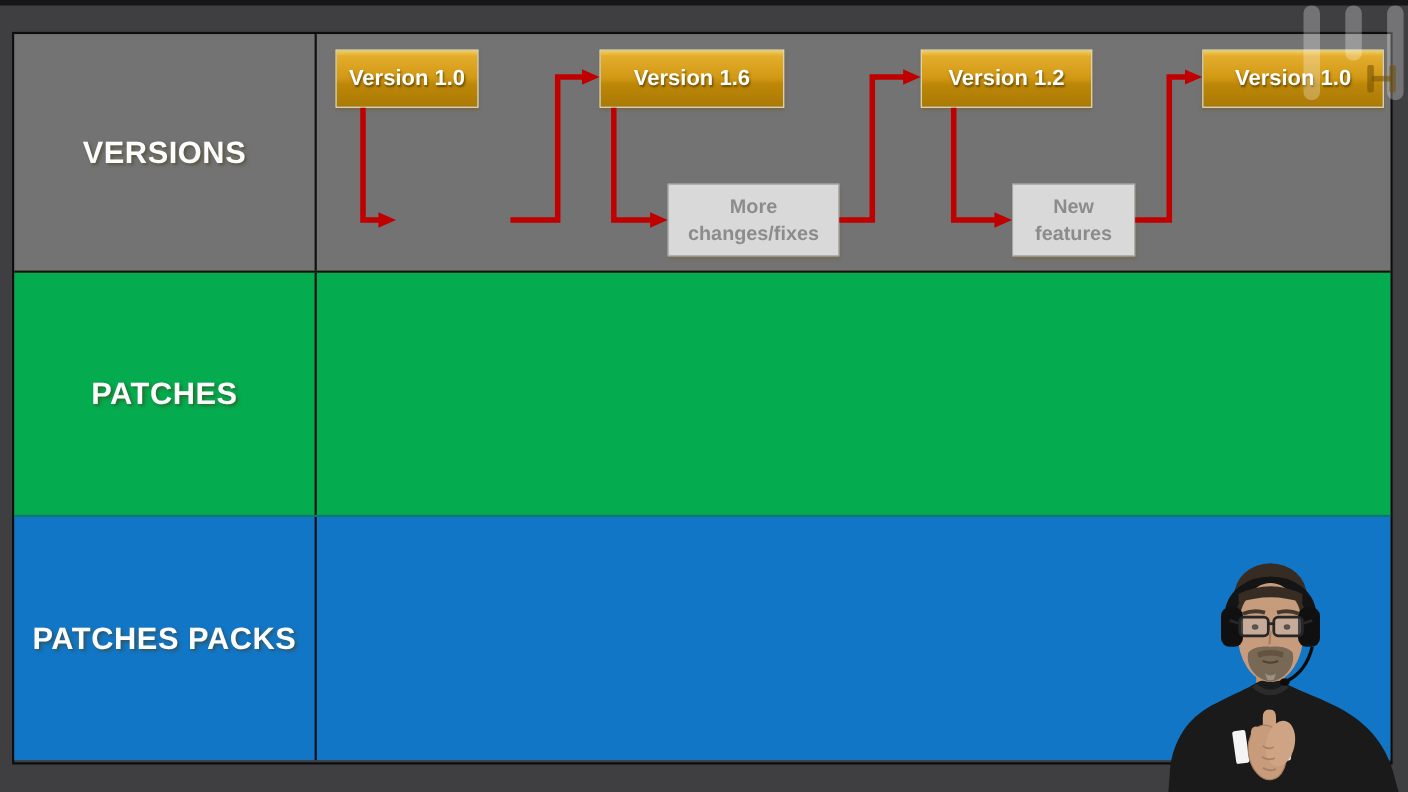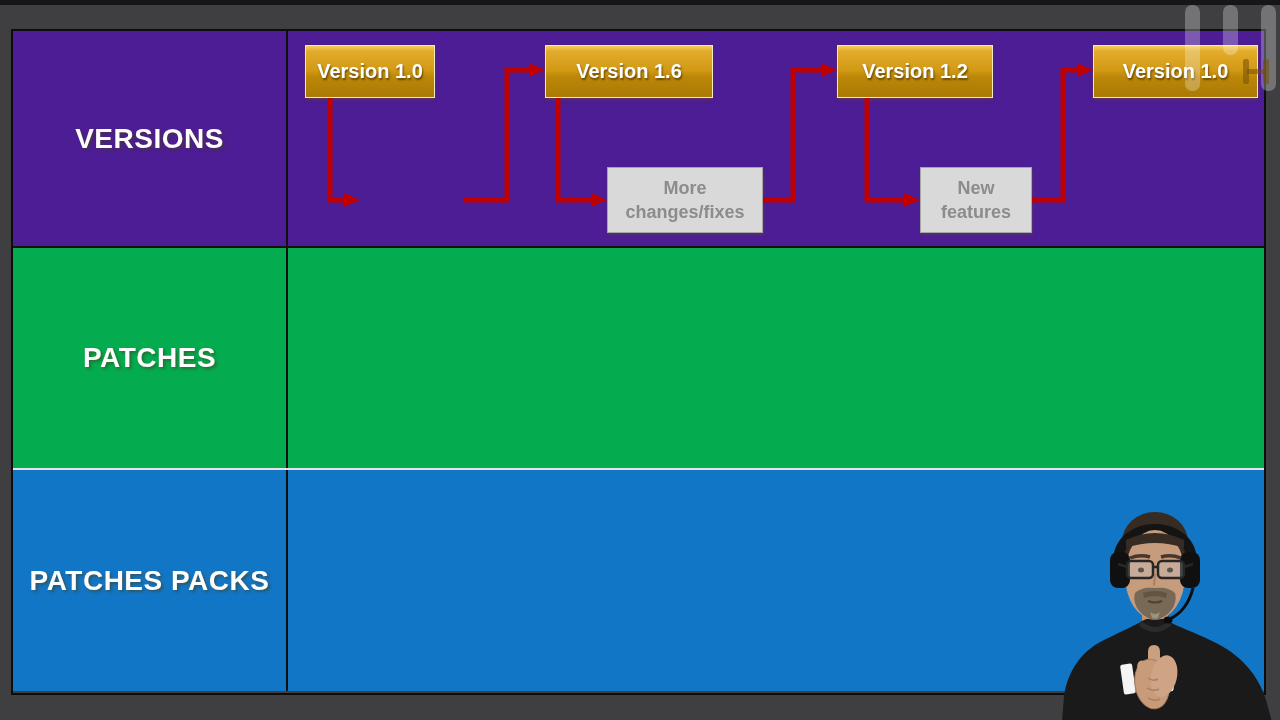--- a/index.html
+++ b/index.html
@@ -13,22 +13,22 @@
   .top-strip {
     position: absolute; left: 0; top: 0; width: 1280px; height: 5px;
     background: #161616;
   }
   
   .slide {
     position: absolute; left: 11px; top: 29px; width: 1255px; height: 666px;
     border: 2px solid #0d0d0d;
   }
   .row { position: relative; width: 100%; display: flex; }
-  .row-versions { height: 217px; border-bottom: 2px solid #151208; background: #4c1d95; }
-  .row-patches  { height: 222px; border-bottom: 2px solid #e5e5e5; background: #04ab4f; }
+  .row-versions { height: 217px; border-bottom: 2px solid #151208; background: #737373; }
+  .row-patches  { height: 222px; border-bottom: 2px solid #0f766e; background: #04ab4f; }
   .row-service  { height: 221px; background: #1276c6; }
   .label-cell {
     width: 275px; flex: 0 0 275px; border-right: 2px solid #101010;
     display: flex; align-items: center; justify-content: center;
   }
   .row-label {
     color: #fdfdfd; font-size: 28px; font-weight: bold; letter-spacing: 0.5px;
     text-shadow: 2px 2px 3px rgba(70,60,20,0.55);
     white-space: nowrap;
   }

